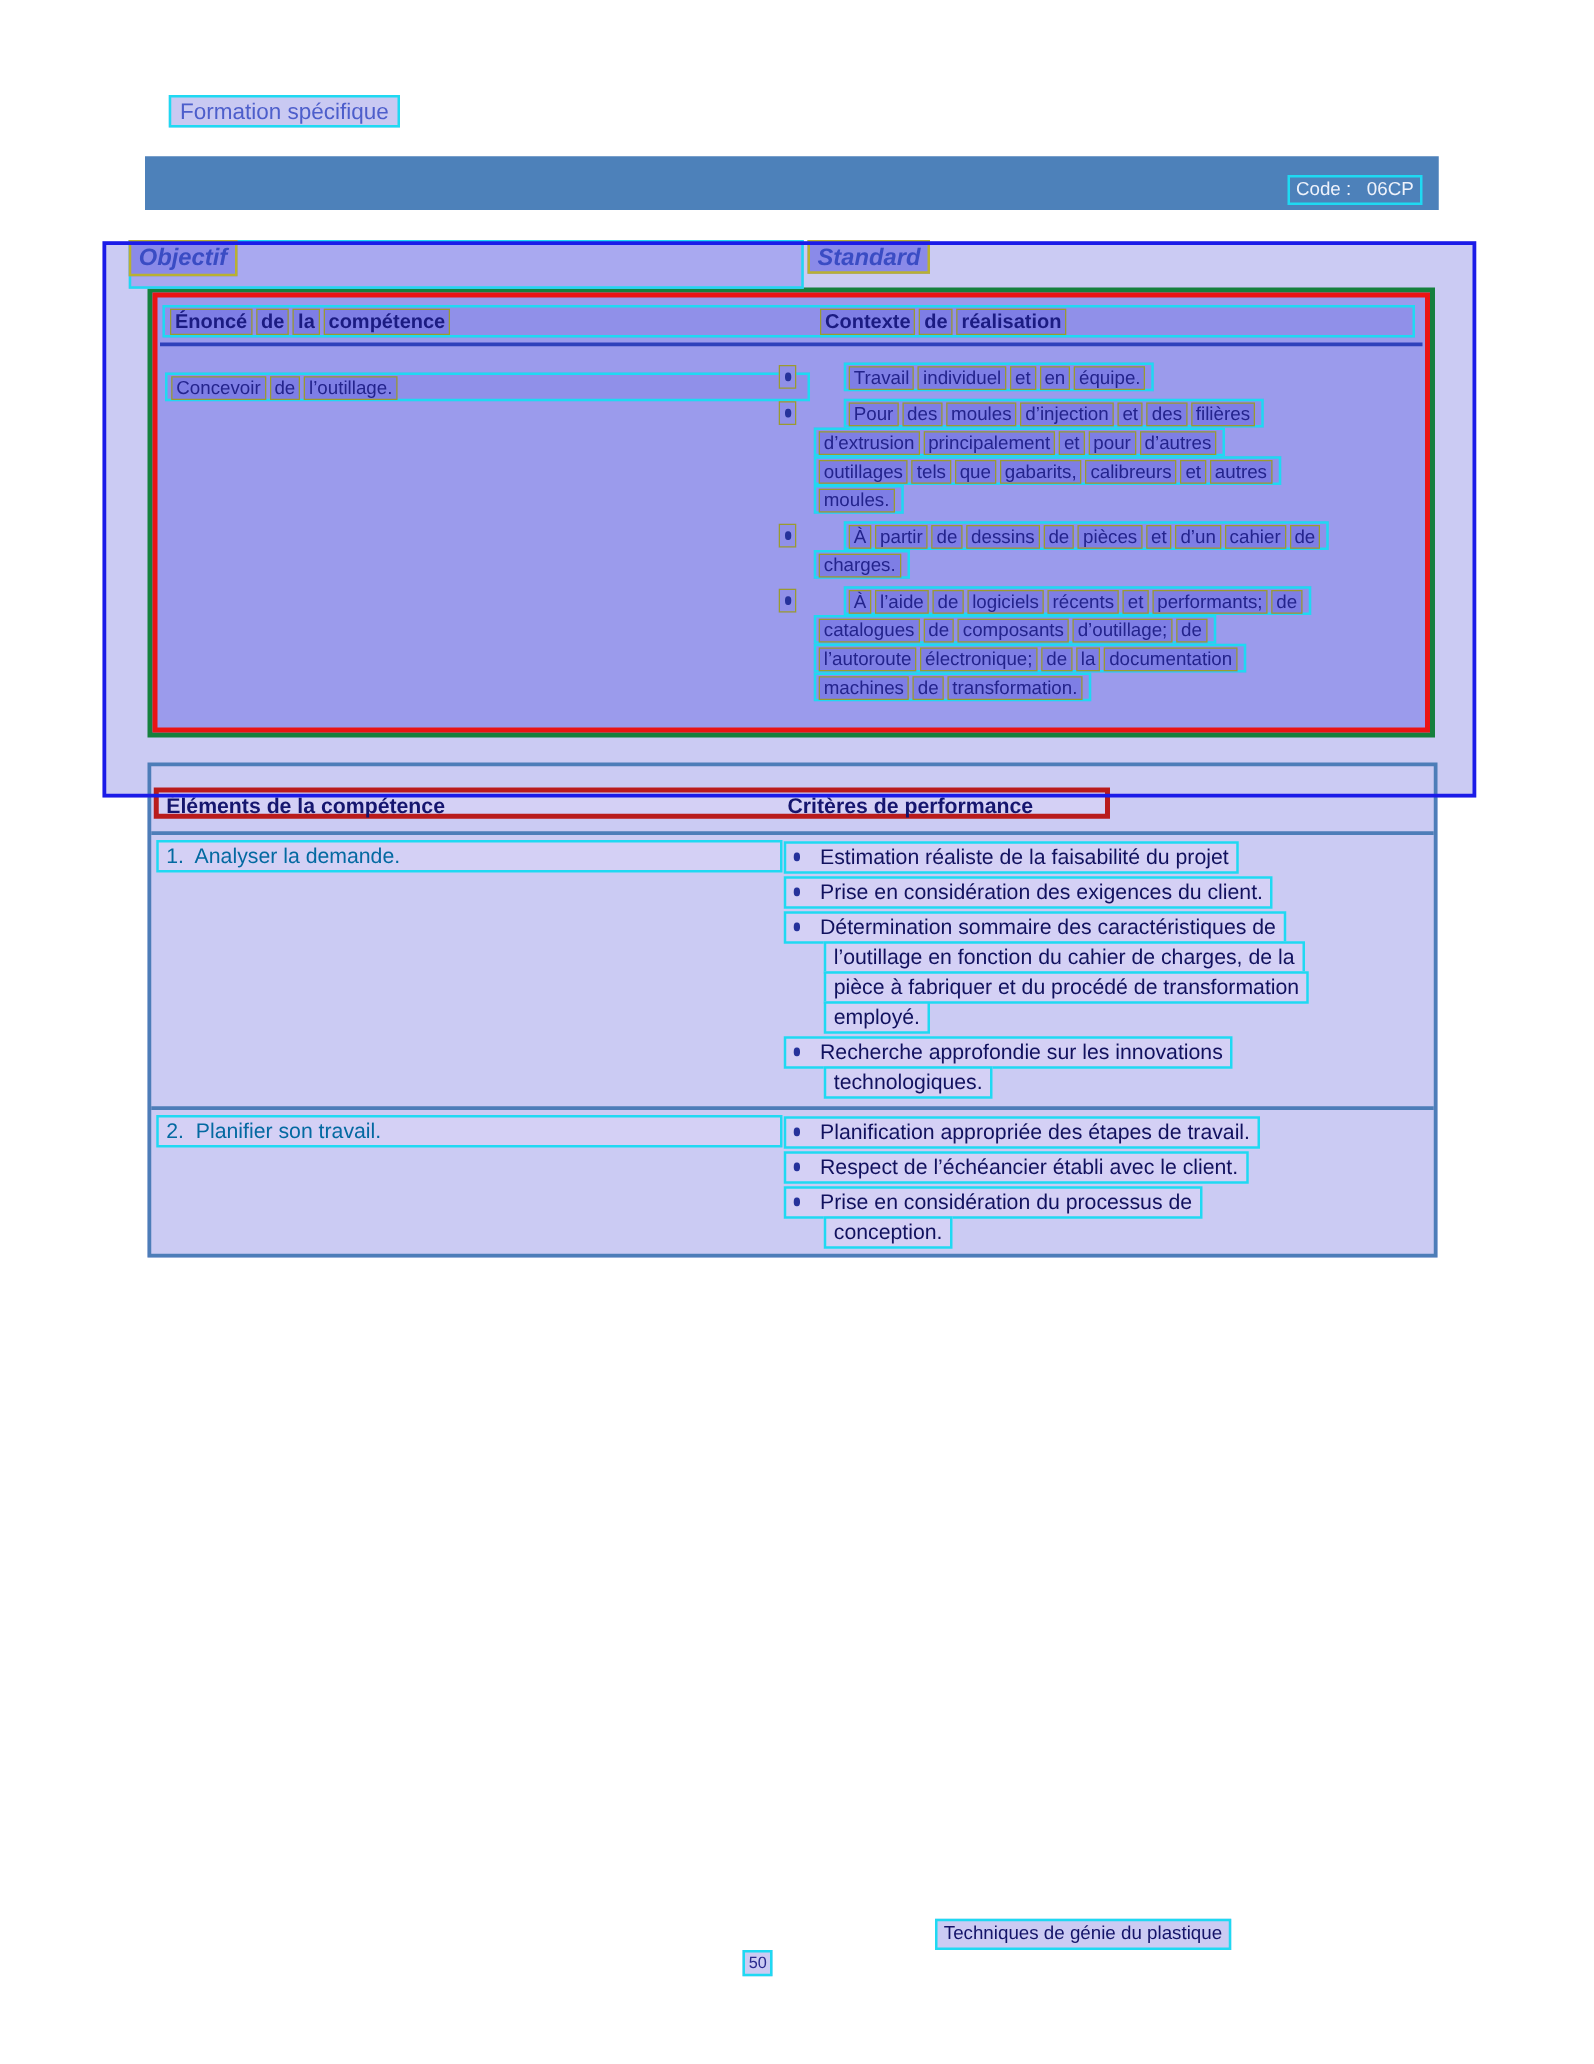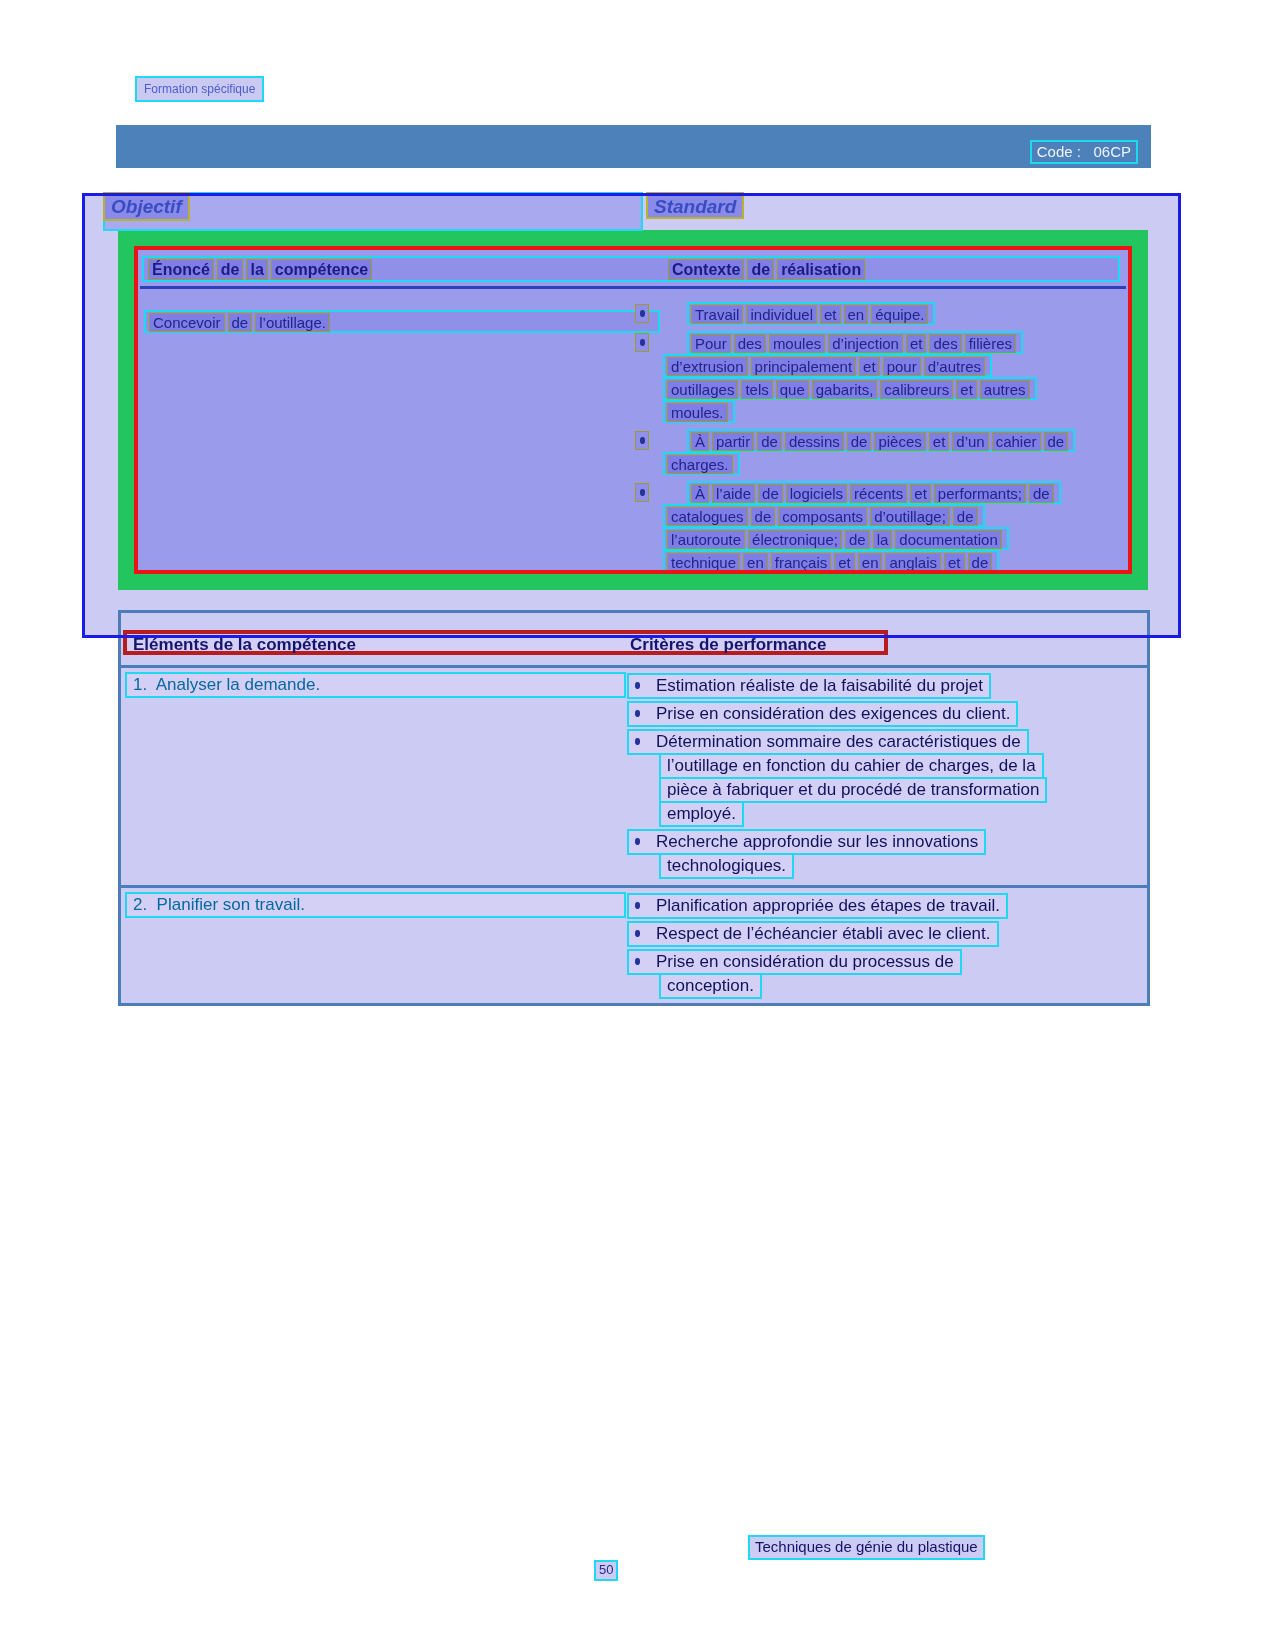--- a/index.html
+++ b/index.html
@@ -1,41 +1,41 @@
 <!DOCTYPE html>
 <html><head>
 <meta charset="utf-8">
 <style>
   html,body { margin:0; padding:0; background:#ffffff; }
   .page { position:relative; width:1275px; height:1651px; background:#ffffff;
           font-family:"Liberation Sans", sans-serif; overflow:hidden; }
 
   
   .formation-box { position:absolute; left:135px; top:76px; height:22px; line-height:22px;
-    padding:0 7px; border:2px solid #1fd9f2; background:#c9c9f2; color:#4d5ecb; font-size:12px; z-index:2; }
+    padding:0 7px; border:2px solid #1fd9f2; background:#c9c9f2; color:#4d5ecb; font-size:18px; z-index:2; }
   .code-bar { position:absolute; left:116px; top:125px; width:1035px; height:43px; background:#4d81ba; z-index:2; }
   .code-box { position:absolute; right:13px; top:15px; height:20px; line-height:19px; padding:0 5px;
     border:2px solid #1fd9f2; color:#eef2fb; font-size:15px; white-space:pre; }
 
   
   .outer-box { position:absolute; left:82px; top:193px; width:1099px; height:445px; background:#cbcbf3; z-index:0; }
   .outer-box-border { position:absolute; left:82px; top:193px; width:1099px; height:445px;
     border:3px solid #1b1be8; box-sizing:border-box; z-index:5; pointer-events:none; }
 
   
   .os-bar { position:absolute; left:103px; top:192px; width:540px; height:39px;
     border:2px solid #1fd9f2; background:#a9a9f0; box-sizing:border-box; z-index:3; }
   .os-word { display:inline-block; border:2px solid #b9b130; background:#8a8ae9; color:#3a4cc4;
     font-style:italic; font-weight:bold; font-size:19px; line-height:25px; padding:0 6px; }
   .os-bar .os-word { margin:-2px 0 0 -2px; }
   .os-word.standard { position:absolute; left:646px; top:192px; height:27px; box-sizing:border-box; z-index:3; }
 
   
   .table1 { position:absolute; left:118px; top:230px; width:1030px; height:360px;
-    background:#22c55e; padding:16px; box-sizing:border-box; z-index:2; }
+    background:#15803d; padding:4px; box-sizing:border-box; z-index:2; }
   .table1-inner { border:4px solid #ea1414; background:#9b9bec; width:100%; height:100%;
     box-sizing:border-box; position:relative; overflow:hidden; }
   .t1-header { position:absolute; left:2px; top:2px; right:2px; height:34px; border-bottom:3px solid #2e41bb; }
   .t1-header-box { position:absolute; left:2px; top:4px; right:6px; height:26px;
     border:2px solid #1fd9f2; background:#9090e9; box-sizing:border-box; }
   .t1-hgroup { position:absolute; top:1px; left:4px; white-space:nowrap; }
   .t1-hgroup.right { left:524px; }
   .word { display:inline-block; border:1px solid #9b9b2e; background:#7e7ee5; color:#23238c;
     font-size:15px; line-height:17px; padding:0 3px; margin-right:3px; vertical-align:top; }
   .t1-hgroup .word { font-weight:bold; font-size:16px; line-height:19px; color:#1b1b82; }
@@ -155,23 +155,20 @@
                 </div>
                 <div class="t1-linebox"><span class="word">À</span><span class="word">l’aide</span><span class="word">de</span><span class="word">logiciels</span><span class="word">récents</span><span class="word">et</span><span class="word">performants;</span><span class="word">de</span></div>
               </div>
               <div class="t1-line cont">
                 <div class="t1-linebox"><span class="word">catalogues</span><span class="word">de</span><span class="word">composants</span><span class="word">d’outillage;</span><span class="word">de</span></div>
               </div>
               <div class="t1-line cont">
                 <div class="t1-linebox"><span class="word">l’autoroute</span><span class="word">électronique;</span><span class="word">de</span><span class="word">la</span><span class="word">documentation</span></div>
               </div>
               <div class="t1-line cont">
-                <div class="t1-linebox"><span class="word">technique</span><span class="word">en</span><span class="word">français</span><span class="word">et</span><span class="word">en</span><span class="word">anglais</span><span class="word">et</span><span class="word">de</span></div>
-              </div>
-              <div class="t1-line cont">
                 <div class="t1-linebox"><span class="word">machines</span><span class="word">de</span><span class="word">transformation.</span></div>
               </div>
             </div>
           </div>
       </div>
     </div>
   </div>
 
   <div class="table2">
     <div class="t2-header">

